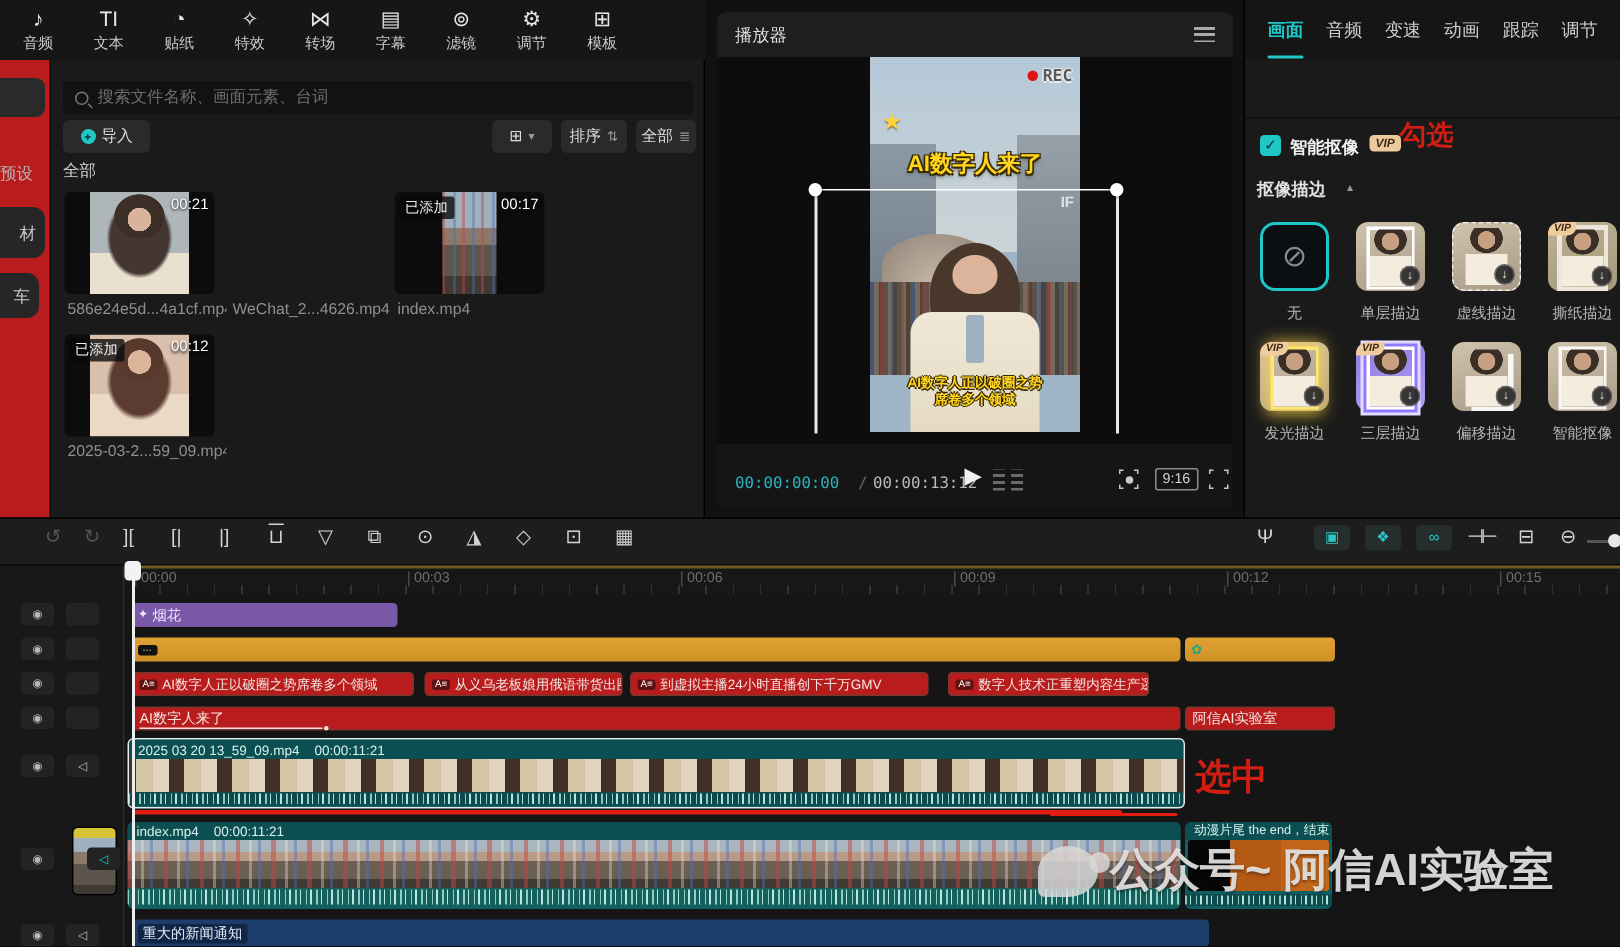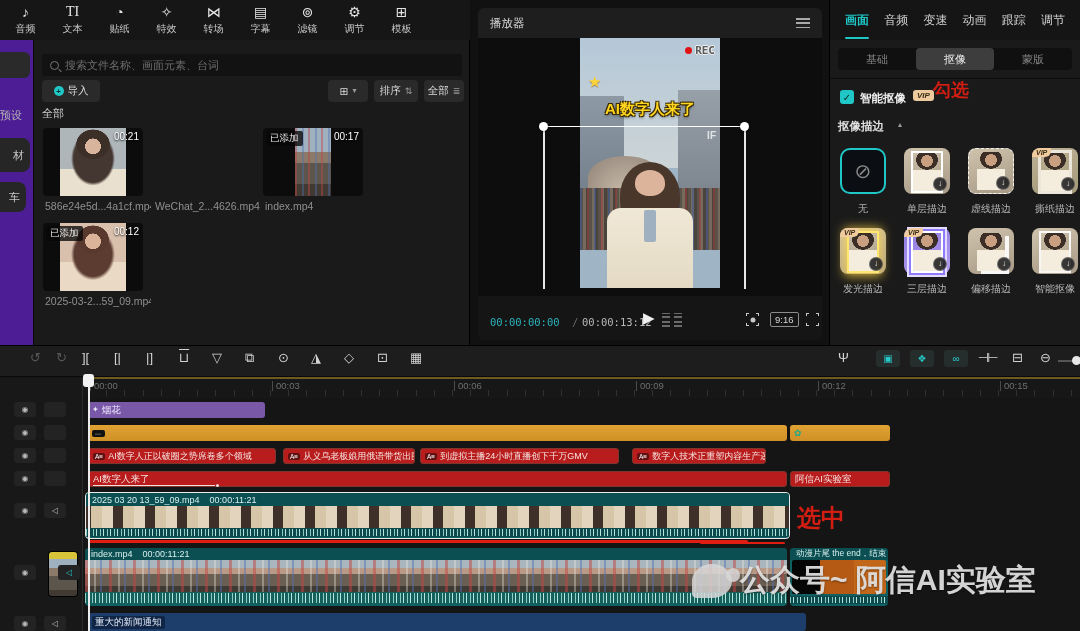--- a/index.html
+++ b/index.html
@@ -7,21 +7,21 @@
 .app{position:relative;width:1080px;height:631px;overflow:hidden;background:#151515;
   font-family:"Liberation Sans","DejaVu Sans",sans-serif;color:#ccc;font-size:11px}
 .abs{position:absolute}
 .i{font-style:normal;line-height:1}
 
 .media-panel{left:0;top:0;width:470px;height:345px;background:#1a1a1a;border-right:1px solid #000}
 .tool-strip{left:0;top:0;width:470px;height:40px;background:#161616;display:flex;padding-left:2px}
 .tool-item{width:47px;height:40px;display:flex;flex-direction:column;align-items:center;justify-content:center;gap:2px;cursor:pointer}
 .tool-item .ico{font-size:14px;color:#e6e6e6;height:15px}
 .tool-item .lbl{font-size:10px;color:#c9c9c9}
-.left-rail{left:0;top:40px;width:34px;height:305px;background:#4c1d95;border-right:1px solid #0a0a0a;overflow:hidden}
+.left-rail{left:0;top:40px;width:34px;height:305px;background:#b91c1c;border-right:1px solid #0a0a0a;overflow:hidden}
 .rail-box{position:absolute;background:#2a2a2a;border-radius:6px}
 .rail-btn{position:absolute;background:#262626;border-radius:8px;color:#c7c7c7;display:flex;align-items:center;justify-content:flex-end;padding-right:6px;font-size:11px}
 .search{left:42px;top:54px;width:420px;height:22px;background:#121212;border-radius:3px;display:flex;align-items:center;padding:0 8px;gap:6px}
 .search input{background:transparent;border:0;outline:0;color:#bbb;font-size:11px;width:100%;font-family:inherit}
 .search input::placeholder{color:#6d6d6d}
 .sicon{width:9px;height:9px;border:1.2px solid #777;border-radius:50%;position:relative;flex:0 0 auto}
 .sicon::after{content:"";position:absolute;width:4px;height:1.2px;background:#777;transform:rotate(45deg);left:7px;top:8px}
 .btn{background:#2a2a2a;border-radius:4px;color:#ddd;display:flex;align-items:center;justify-content:center;gap:4px;font-size:10.5px;cursor:pointer}
 .tealdot{width:10px;height:10px;border-radius:50%;background:#1fc7c7;color:#08302f;font-size:8px;display:flex;align-items:center;justify-content:center;font-weight:bold}
 .thumb{position:absolute;width:100px;height:68px;background:#0c0c0c;border-radius:4px;overflow:hidden;cursor:pointer}
@@ -159,21 +159,21 @@
 
 <div class="app">
 
   <div class="abs media-panel">
     <div class="abs tool-strip">
       <div class="tool-item">
           <span class="ico i">♪</span>
           <span class="lbl">音频</span>
         </div>
       <div class="tool-item">
-          <span class="ico i" style="font-family:Liberation Serif, serif">TI</span>
+          <span class="ico i" style="font-family:Liberation Sans, sans-serif">TI</span>
           <span class="lbl">文本</span>
         </div>
       <div class="tool-item">
           <span class="ico i">◔</span>
           <span class="lbl">贴纸</span>
         </div>
       <div class="tool-item">
           <span class="ico i">✧</span>
           <span class="lbl">特效</span>
         </div>
@@ -277,20 +277,24 @@
         <span class="dot"></span>
         <span>REC</span>
       </div>
     <div class="v-star i">★</div>
     <div class="v-headline">AI数字人来了</div>
     <div class="v-sign">IF</div>
     <div class="p-hair"></div>
     <div class="p-face"></div>
     <div class="p-body"></div>
     <div class="p-tie"></div>
+    <div class="v-sub">
+      <div>AI数字人正以破圈之势</div>
+      <div>席卷多个领域</div>
+    </div>
   </div>
 
   <div class="abs sel-h"></div>
   <div class="abs sel-v" style="left:543px;top:127px"></div>
   <div class="abs sel-v" style="left:744px;top:127px"></div>
   <div class="abs handle" style="left:539px;top:122px"></div>
   <div class="abs handle" style="left:740px;top:122px"></div>
 
   <div class="abs pcontrols"></div>
   <div class="abs tc" style="left:490px;top:316px;color:#2bb3be">00:00:00:00</div>
@@ -306,25 +310,20 @@
   <span class="corners" style="left:806px;top:313px"></span>
 
   <div class="abs props"></div>
   <div class="abs ptabs">
     <span class="ptab on">画面</span>
     <span class="ptab">音频</span>
     <span class="ptab">变速</span>
     <span class="ptab">动画</span>
     <span class="ptab">跟踪</span>
     <span class="ptab">调节</span>
-  </div>
-  <div class="abs subtabs">
-    <span class="subtab">基础</span>
-    <span class="subtab on">抠像</span>
-    <span class="subtab">蒙版</span>
   </div>
   <div class="abs" style="left:830px;top:78px;width:250px;height:1px;background:#0c0c0c"></div>
 
   <div class="abs chk">✓</div>
   <div class="abs" style="left:860px;top:91px;color:#f0f0f0;font-weight:bold;font-size:11.5px">智能抠像</div>
   <div class="abs viptag" style="left:913px;top:90px">VIP</div>
   <div class="abs anno" style="left:933px;top:78px;font-size:18px">勾选</div>
 
   <div class="abs" style="left:838px;top:119px;color:#e0e0e0;font-weight:bold;font-size:11.5px">抠像描边</div>
   <div class="abs i" style="left:898px;top:121px;color:#9a9a9a;font-size:8px">▴</div>

